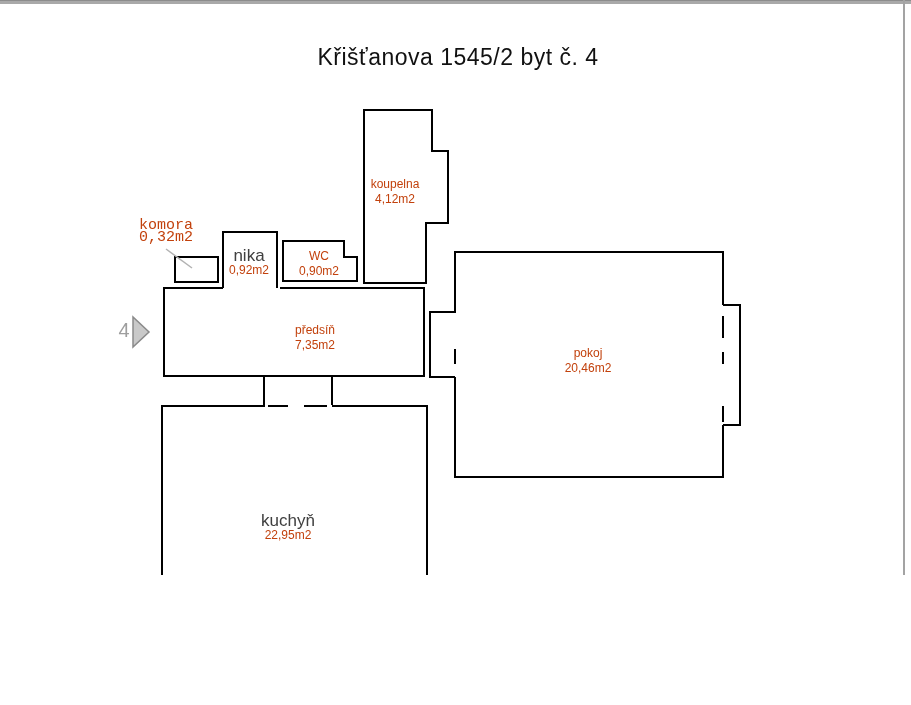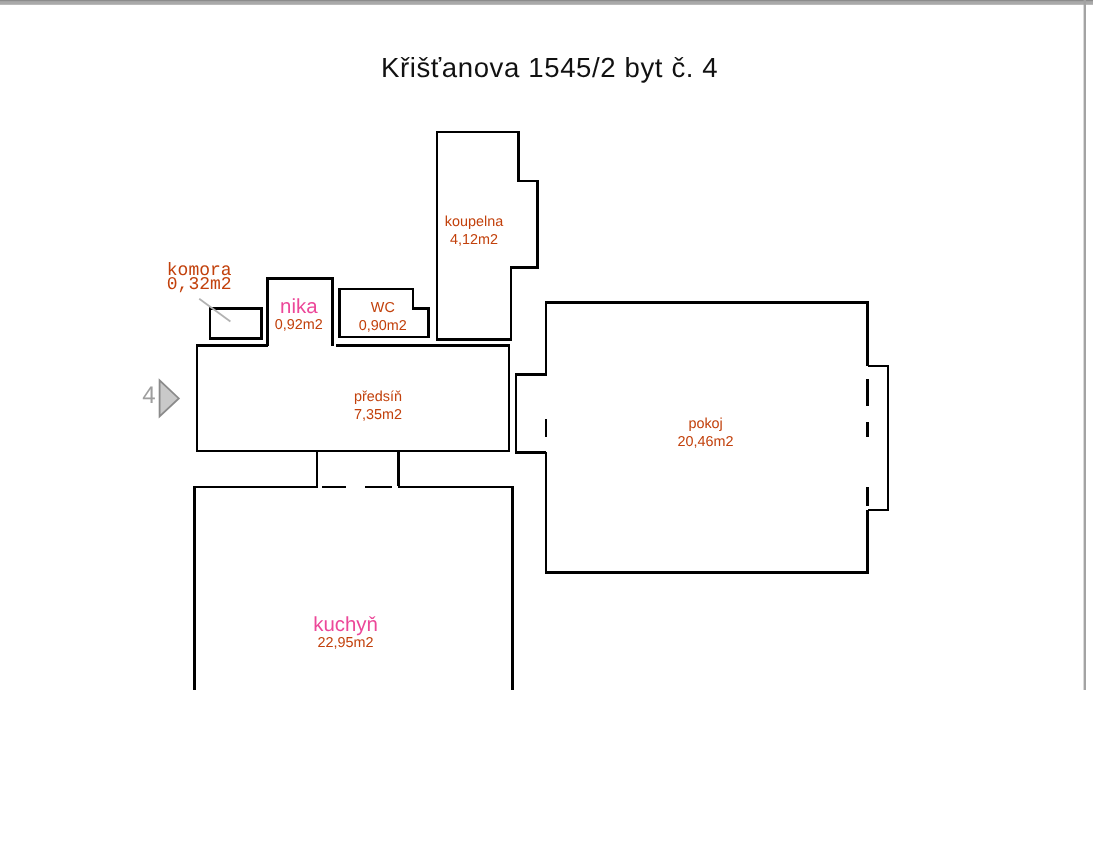--- a/index.html
+++ b/index.html
@@ -5,21 +5,21 @@
   html,body{margin:0;padding:0;background:#fff;}
   #page{position:relative;width:911px;height:575px;background:#ffffff;overflow:hidden;
         font-family:"Liberation Sans", sans-serif;}
   #top-bar{position:absolute;left:0;top:0;width:911px;height:4px;background:#a9a9a9;border-top:1px solid #8c8c8c;box-sizing:border-box;}
   #right-line{position:absolute;top:0;left:903px;width:2px;height:705px;background:#a3a3a3;}
   .title{position:absolute;left:458px;top:57px;transform:translate(-50%,-50%);
          font-size:23px;color:#111;white-space:nowrap;letter-spacing:0.5px;}
   svg{position:absolute;left:0;top:0;}
   .room-label{position:absolute;transform:translate(-50%,-50%);text-align:center;white-space:nowrap;line-height:15px;}
   .g{color:#c2410c;font-size:12px;}
-  .b{color:#ec4899;font-size:17px;}
+  .b{color:#404040;font-size:17px;}
   .komora-label{position:absolute;left:139px;top:220px;transform:none;text-align:left;line-height:12px;}
   .komora-label div{font-size:15px;font-family:Liberation Mono, monospace;}
   .unit-num{position:absolute;left:124px;top:330px;transform:translate(-50%,-50%);
             font-size:20px;color:#9e9e9e;}
 </style>
 </head>
 <body>
 
 <div id="page">
 

